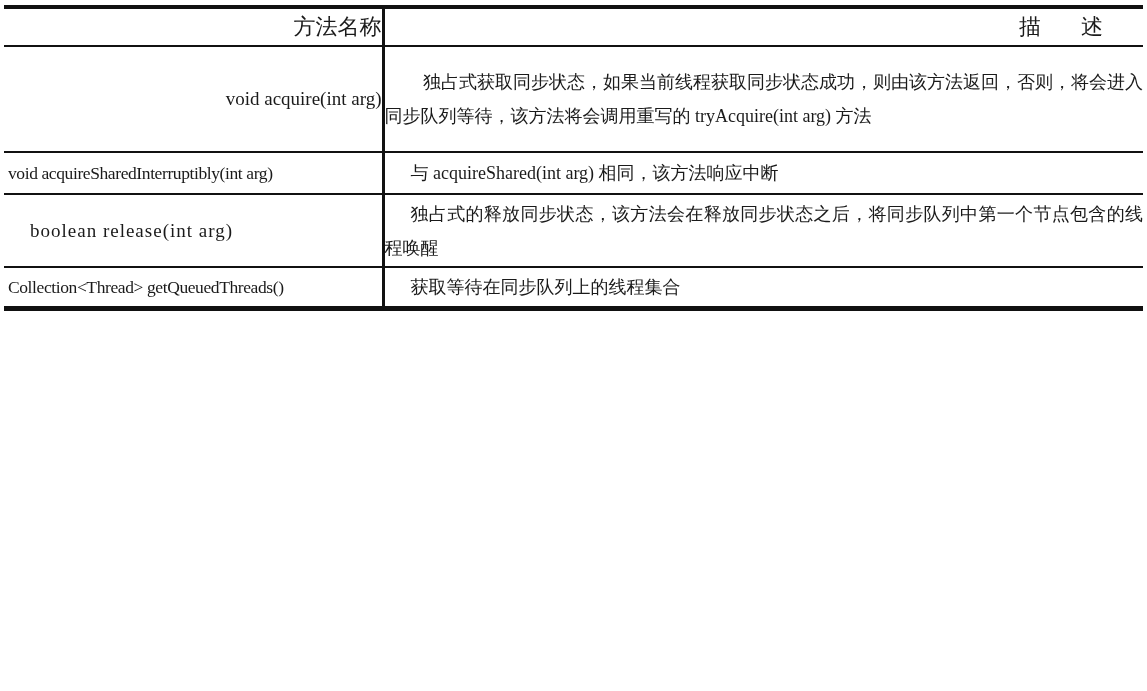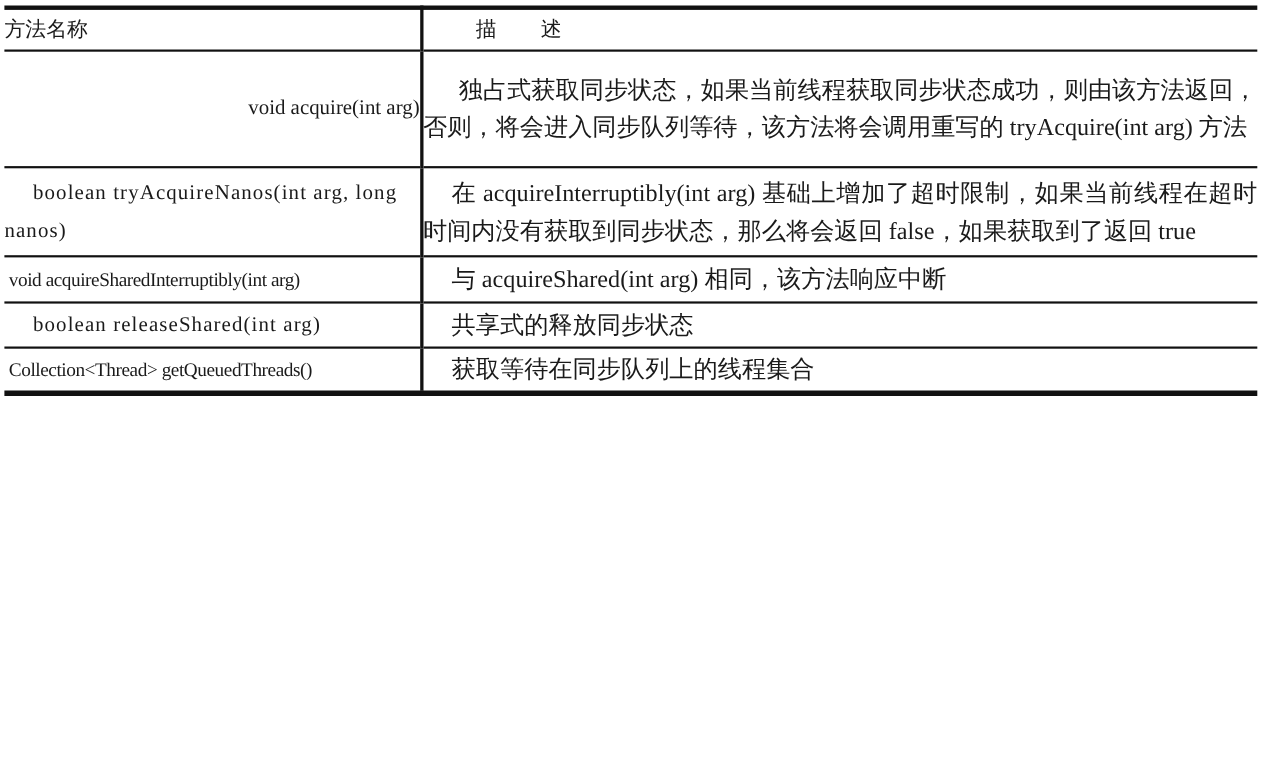--- a/index.html
+++ b/index.html
@@ -32,34 +32,34 @@
       padding: 0;
       vertical-align: middle;
     }
     .tbl th:first-child, .tbl td:first-child {
       border-right: 3px solid #111;
     }
     .tbl th {
       height: 36px;
       font-weight: normal;
       font-family: "DejaVu Sans", "Liberation Sans", sans-serif;
-      font-size: 19px;
-      text-align: left;
+      font-size: 22px;
+      text-align: right;
     }
     .tbl th.desc-h { letter-spacing: 40px; padding-left: 48px; }
     .name {
       font-size: 19px;
       line-height: 34px;
       padding: 0 6px 0 8px;
       text-indent: 26px;
     }
     .name.tight { text-indent: 0; padding-left: 4px; font-size: 17.5px; letter-spacing: -0.4px; }
     .name.wide { letter-spacing: 1px; }
     .desc {
-      font-size: 22px;
+      font-size: 18px;
       line-height: 34px;
       padding: 0 4px 0 6px;
       text-indent: 26px;
       text-align: justify;
       text-align-last: left;
       font-family: "Liberation Serif", "DejaVu Serif", serif;
     }
     tr.r1 td { height: 104px; text-align: right; }
     tr.r2 td { height: 102px; }
     tr.r3 td { height: 79px; }
@@ -83,30 +83,26 @@
     <tr>
       <th>方法名称</th>
       <th class="desc-h">描述</th>
     </tr>
   </thead>
   <tbody>
     <tr class="r1">
       <td class="name">void acquire(int arg)</td>
       <td class="desc">独占式获取同步状态，如果当前线程获取同步状态成功，则由该方法返回，否则，将会进入同步队列等待，该方法将会调用重写的 tryAcquire(int arg) 方法</td>
     </tr>
-    <tr class="r3">
-      <td class="name wide">boolean tryAcquireNanos(int arg, long nanos)</td>
-      <td class="desc">在 acquireInterruptibly(int arg) 基础上增加了超时限制，如果当前线程在超时时间内没有获取到同步状态，那么将会返回 false，如果获取到了返回 true</td>
-    </tr>
     <tr class="r5">
       <td class="name tight">void acquireSharedInterruptibly(int arg)</td>
       <td class="desc">与 acquireShared(int arg) 相同，该方法响应中断</td>
     </tr>
-    <tr class="r8">
-      <td class="name wide">boolean releaseShared(int arg)</td>
-      <td class="desc">共享式的释放同步状态</td>
+    <tr class="r7">
+      <td class="name wide">boolean release(int arg)</td>
+      <td class="desc">独占式的释放同步状态，该方法会在释放同步状态之后，将同步队列中第一个节点包含的线程唤醒</td>
     </tr>
     <tr class="r9">
       <td class="name tight">Collection&lt;Thread&gt; getQueuedThreads()</td>
       <td class="desc">获取等待在同步队列上的线程集合</td>
     </tr>
   </tbody>
 </table>
 
 </body></html>

